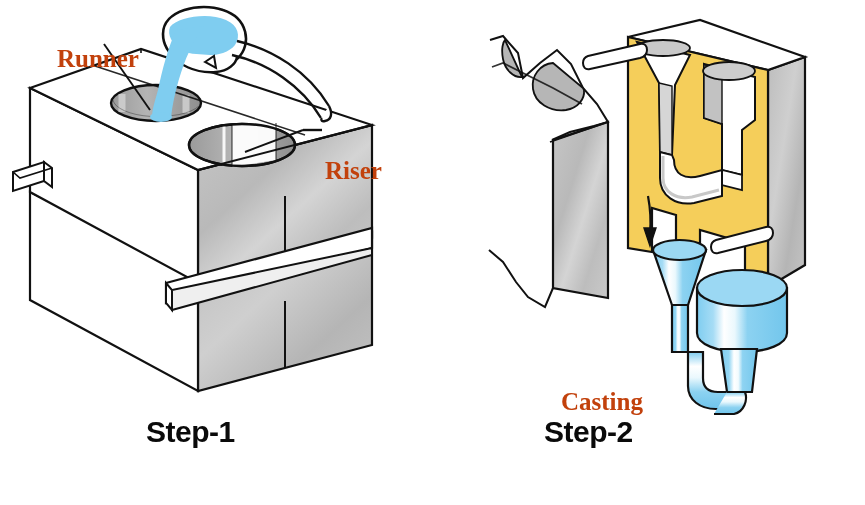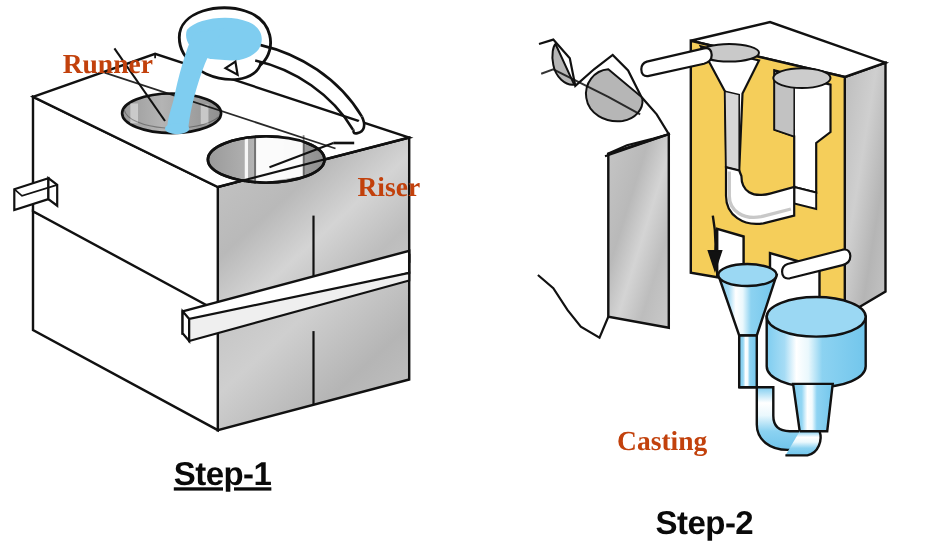--- a/index.html
+++ b/index.html
@@ -23,22 +23,22 @@
   }
   .step-caption {
     position: absolute;
     font-family: "Liberation Sans", sans-serif;
     font-weight: bold;
     font-size: 30px;
     color: #0a0a0a;
     letter-spacing: -0.5px;
     white-space: nowrap;
   }
-  #caption-step1 { left: 158px; top: 415px; text-decoration: underline; }
-  #caption-step2 { left: 596px; top: 415px; margin-top: 44px; }
+  #caption-step1 { left: 146px; top: 415px; }
+  #caption-step2 { left: 544px; top: 415px; }
 
   .part-label {
     position: absolute;
     font-family: Liberation Serif, serif;
     font-weight: bold;
     font-size: 25px;
     color: #c2410c;
     white-space: nowrap;
     margin-top: 40px;
   }

